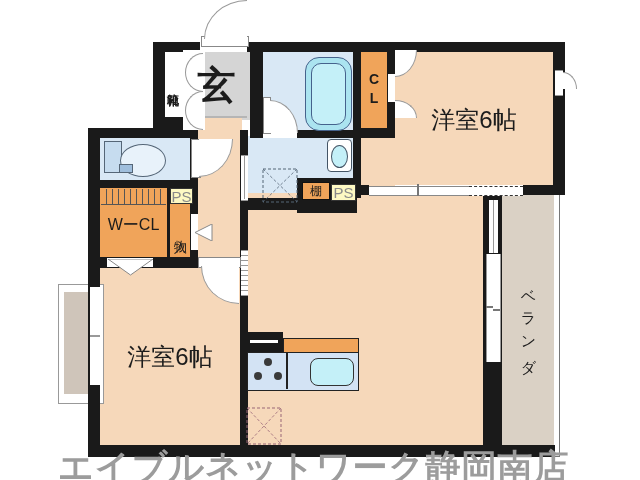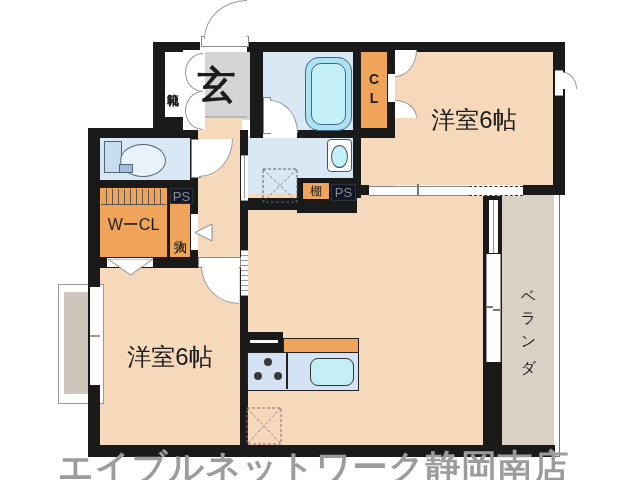--- a/index.html
+++ b/index.html
@@ -9,22 +9,22 @@
   .wall{position:absolute;background:var(--wall,#1a1a1a);z-index:20;}
   .fill{position:absolute;z-index:10;}
   .open{position:absolute;z-index:30;background:#fff;}
   .fix{position:absolute;z-index:40;}
   .lbl{position:absolute;z-index:50;color:#1c1c1c;}
   .vert{writing-mode:vertical-rl;text-orientation:upright;}
   .floor{background:var(--floor,#F6D8BA);}
   .orange{background:var(--accent_orange,#F0A45A);}
   .water{background:var(--water_blue,#D9E8F5);}
   .arc{position:absolute;z-index:31;background:#fff;}
-  .psbox{position:absolute;z-index:45;background:#0f172a;border:1px solid #333;
-         color:#8a8a8a;font-size:13px;display:flex;align-items:center;justify-content:center;}
+  .psbox{position:absolute;z-index:45;background:#fef9c3;border:1px solid #333;
+         color:#8a8a8a;font-size:15px;display:flex;align-items:center;justify-content:center;}
   .center{display:flex;align-items:center;justify-content:center;text-align:center;}
 </style>
 </head>
 <body>
 
 <div id="canvas">
 
   <div class="fill" style="left:183px;top:47px;width:67px;height:73px;background:var(--genkan_gray);"></div>
   <div class="fill floor" style="left:198px;top:118px;width:44px;height:142px;"></div>
   <div class="fill water" style="left:263px;top:47px;width:90px;height:85px;"></div>

